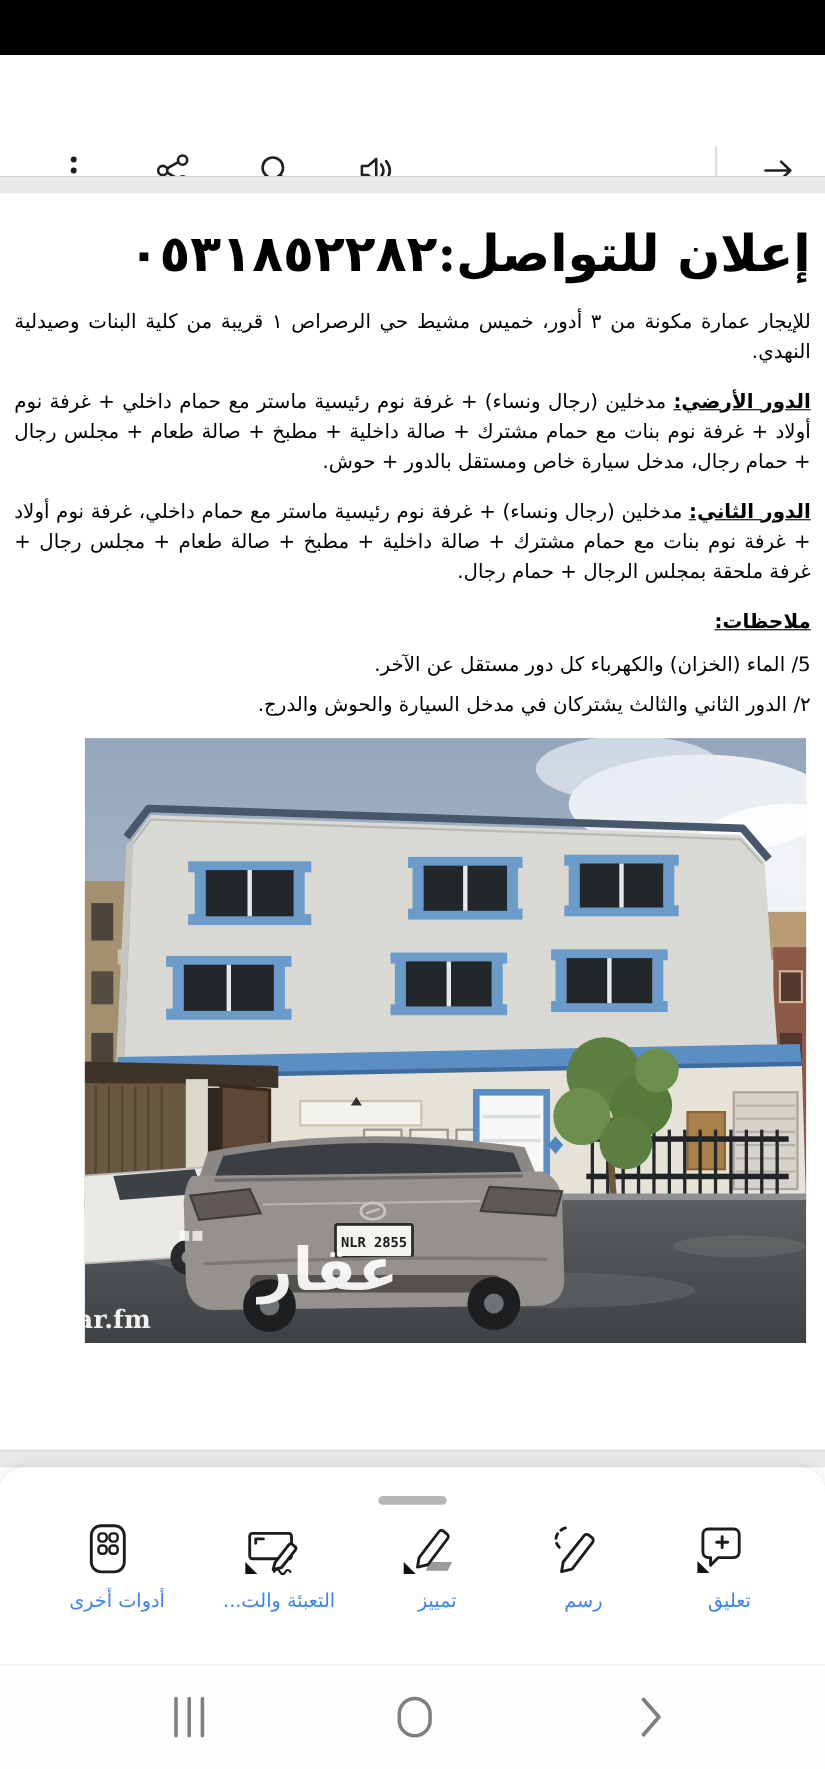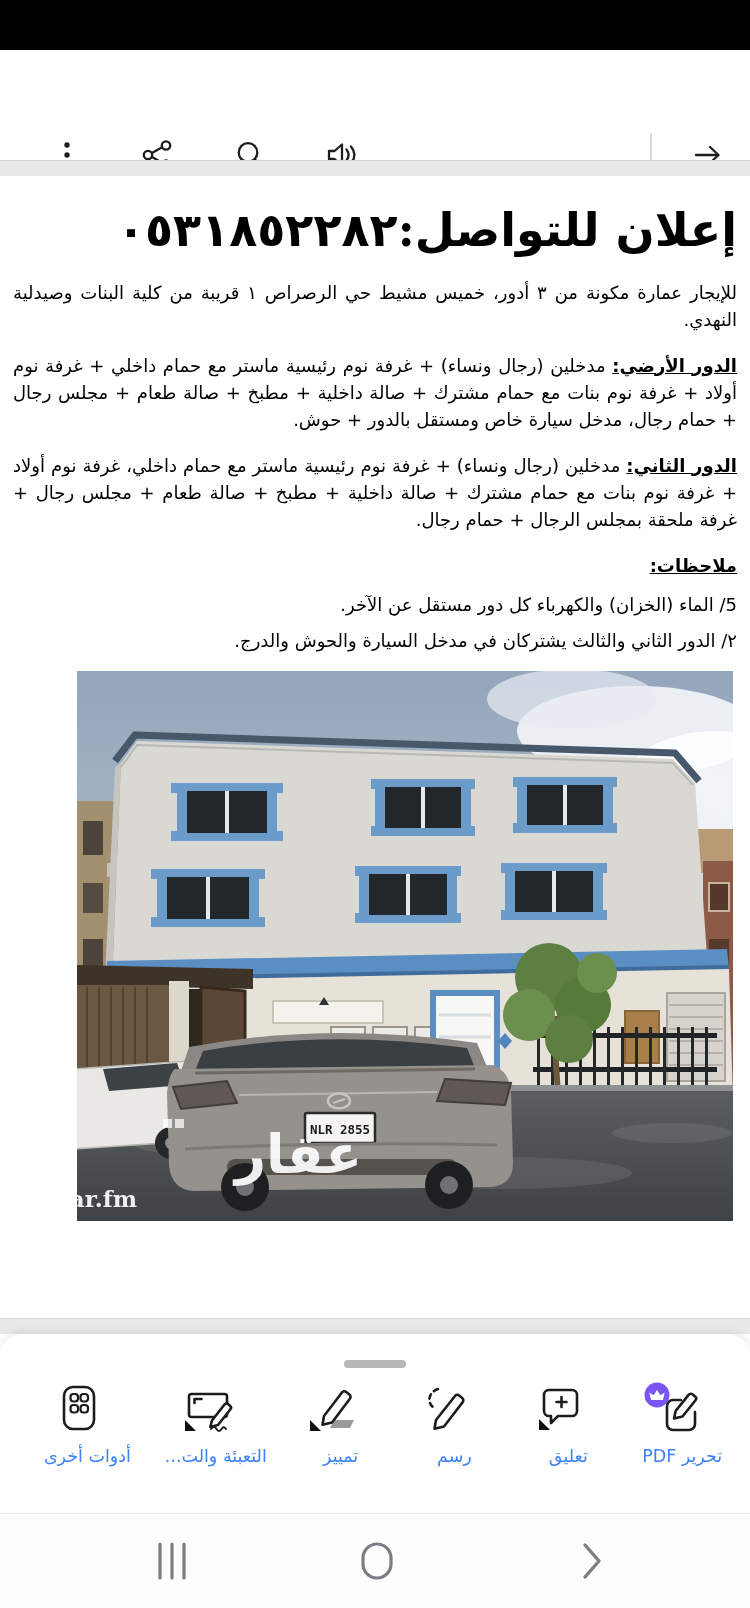--- a/index.html
+++ b/index.html
@@ -288,33 +288,20 @@
       </svg>
     </div>
   </div>
 
   <div class="page-gap-bottom"></div>
 
   <div class="sheet">
     <div class="drag-handle"></div>
     <div class="tools-row">
 
-      <div class="tool">
-        <svg width="60" height="52" viewBox="0 0 60 52">
-          <g class="ic">
-            <path d="M51,30 v12 c0,3.3 -2.7,6 -6,6 H29 c-3.3,0 -6,-2.7 -6,-6 V24 c0,-3.3 2.7,-6 6,-6 h8"></path>
-            <path d="M38.5,34.5 L51.5,18.2 c0.9,-1.1 0.8,-2.7 -0.3,-3.6 l-2.8,-2.3 c-1.1,-0.9 -2.7,-0.8 -3.6,0.3 L31.7,28.9 l-1.7,7.6 z" fill="#ffffff"></path>
-          </g>
-          <g>
-            <circle cx="13" cy="13" r="12.5" fill="#7b55f2"></circle>
-            <path d="M7,18 h12 l1.7,-7.6 -4.3,2.8 -3.4,-5.2 -3.4,5.2 -4.3,-2.8 z" fill="#ffffff"></path>
-          </g>
-        </svg>
-        <div class="tool-label">تحرير PDF</div>
-      </div>
 
       <div class="tool">
         <svg width="48" height="52" viewBox="0 0 48 52">
           <g class="ic">
             <path d="M15,8 h21 a5,5 0 0 1 5,5 v16 a5,5 0 0 1 -5,5 H22 l-7,7 v-7 h-2 a5,5 0 0 1 -5,-5 V13 a5,5 0 0 1 5,-5 z"></path>
             <line x1="25.5" y1="15" x2="25.5" y2="25"></line>
               <line x1="20.5" y1="20" x2="30.5" y2="20"></line>
           </g>
           <polygon points="3,37 14,48 3,48" fill="#111111"></polygon>
         </svg>

